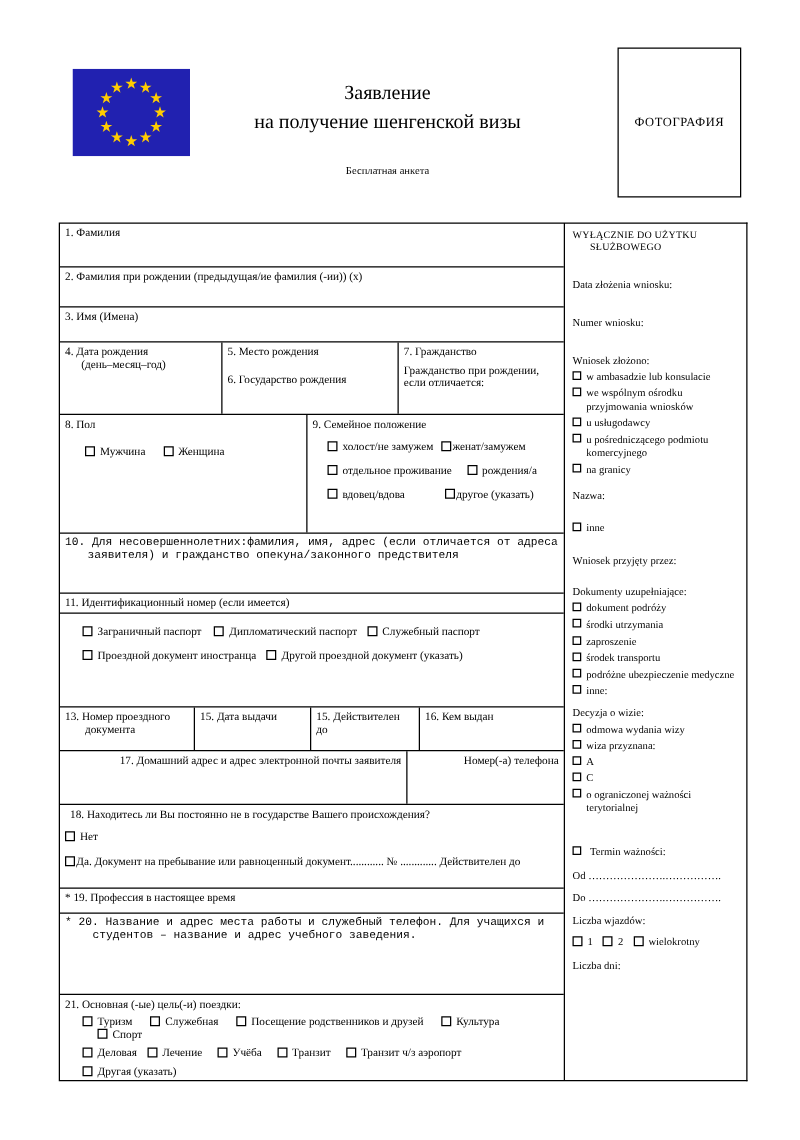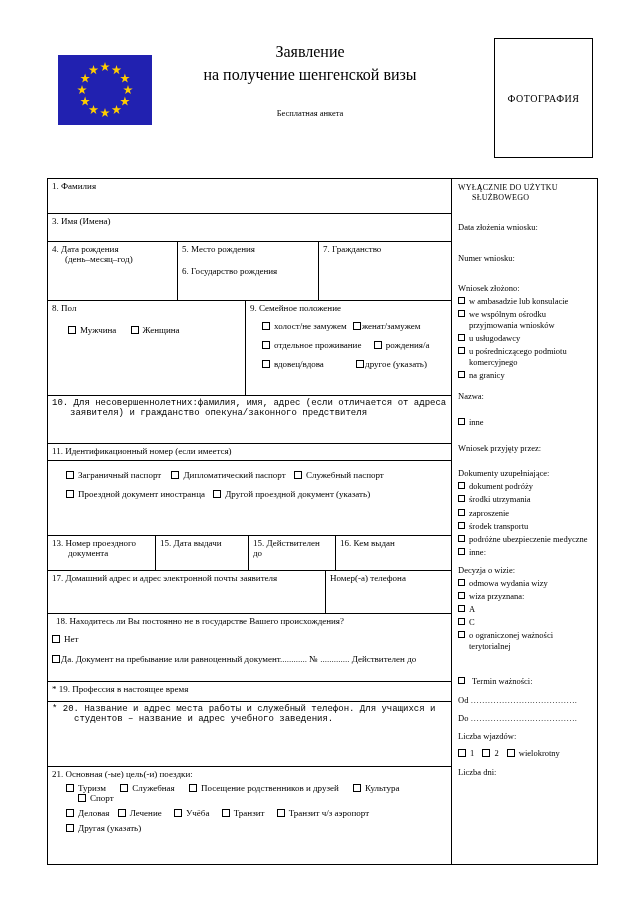--- a/index.html
+++ b/index.html
@@ -4,38 +4,38 @@
 <style>
   * { margin:0; padding:0; box-sizing:border-box; }
   html,body { background:#ffffff; }
   body {
     width:640px; height:912px; position:relative;
     font-family:"Liberation Serif","DejaVu Serif",serif;
     color:#000; font-size:9px;
   }
   
   .flag { position:absolute; left:58px; top:55px; width:94px; height:70px; }
-  .title-block { position:absolute; left:150px; top:40px; width:320px; text-align:center; }
+  .title-block { position:absolute; left:150px; top:63px; width:320px; text-align:center; }
   .title-line { font-size:16px; line-height:1.45; }
   .subtitle { font-size:8.5px; margin-top:22px; }
   .photo-box {
     position:absolute; left:494px; top:38px; width:99px; height:120px;
     border:1px solid #000; display:flex; align-items:center; justify-content:center;
     font-size:10px; letter-spacing:0.5px;
   }
   
   .form-area { position:absolute; left:47px; top:178px; width:551px; height:687px; display:flex; }
   .main-col { width:405px; border:1px solid #000; display:flex; flex-direction:column; }
   .side-col { width:146px; border:1px solid #000; border-left:none; padding:4px 6px; font-size:8.5px; line-height:1.3; }
   .row { border-bottom:1px solid #000; padding:2px 4px; position:relative; }
   .row:last-child { border-bottom:none; flex:1; }
   .row-1{height:35px} .row-2{height:32px} .row-3{height:28px}
   .row-4{height:59px; padding:0;} .row-5{height:95px; padding:0;}
   .row-6{height:48px} .row-7{height:17px} .row-8{height:75px}
-  .row-9{height:35px; padding:0;} .row-10{height:43px; padding:0;}
+  .row-9{height:35px; padding:0;} .row-10{height:43px; padding:0;text-align:right;}
   .row-11{height:68px} .row-12{height:20px} .row-13{height:65px}
   .cells { display:flex; height:100%; }
   .cell { border-right:1px solid #000; padding:2px 4px; height:100%; }
   .cell:last-child { border-right:none; flex:1; }
   .w130{width:130px} .w141{width:141px} .w198{width:198px}
   .w108{width:108px} .w93{width:93px} .w87{width:87px} .w278{width:278px}
   .hang { padding-left:18px; text-indent:-18px;font-family:Liberation Mono, monospace; }
   .hang16 { padding-left:16px; text-indent:-16px; }
   .ind { margin-left:4px; }
   .mt4{margin-top:4px} .mt5{margin-top:5px} .mt7{margin-top:7px}
@@ -88,37 +88,41 @@
 </div>
 
 <div class="form-area">
 
   <div class="main-col">
 
     <div class="row row-1">
       <div>1.  Фамилия</div>
     </div>
 
+    <div class="row row-2">
+      <div>2.  Фамилия  при рождении  (предыдущая/ие фамилия (-ии)) (х)</div>
+    </div>
 
     <div class="row row-3">
       <div>3.  Имя  (Имена)</div>
     </div>
 
     <div class="row row-4">
       <div class="cells">
         <div class="cell w130">
           <div>4.  Дата рождения</div>
           <div class="ind" style="margin-left:13px">(день–месяц–год)</div>
         </div>
         <div class="cell w141">
           <div>5.  Место рождения</div>
           <div class="mt12">6.  Государство рождения</div>
         </div>
         <div class="cell">
           <div>7.  Гражданство</div>
+          <div class="mt5">Гражданство  при рождении, если отличается:</div>
         </div>
       </div>
     </div>
 
     <div class="row row-5">
       <div class="cells">
         <div class="cell w198">
           <div>8.  Пол</div>
           <div class="optline mt12" style="margin-left:16px">
             <span class="cbitem"><span class="cb"></span><span>Мужчина</span></span>

